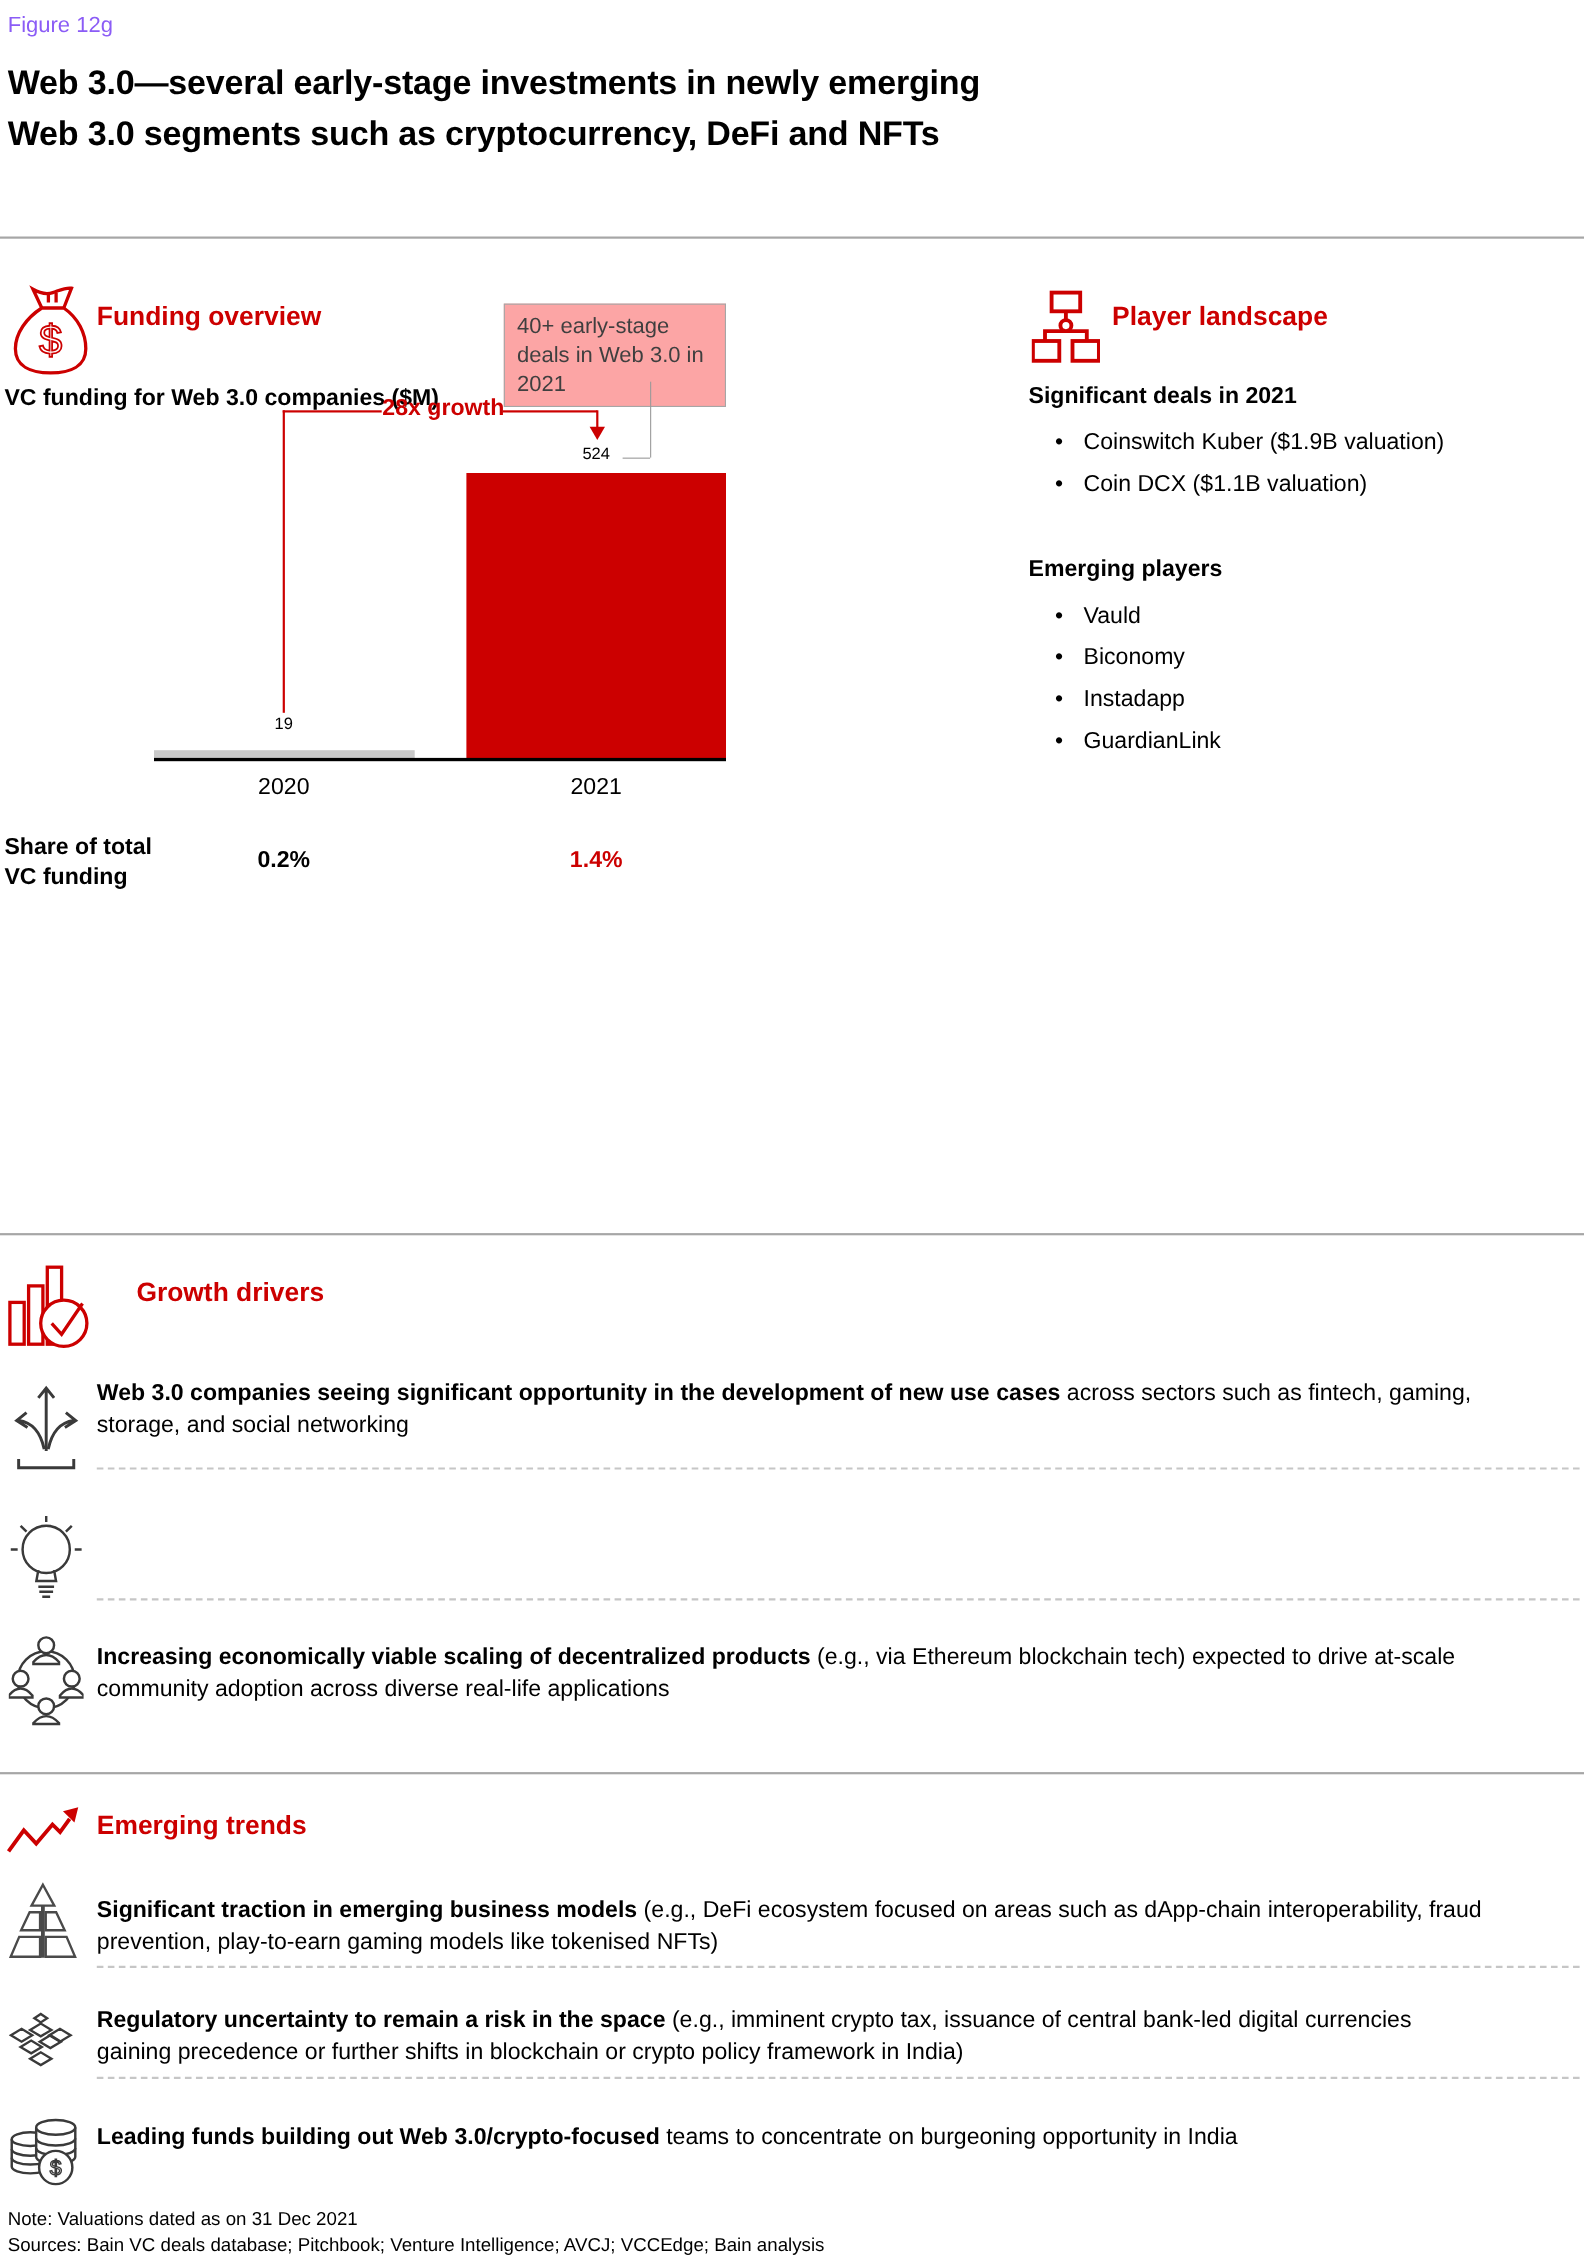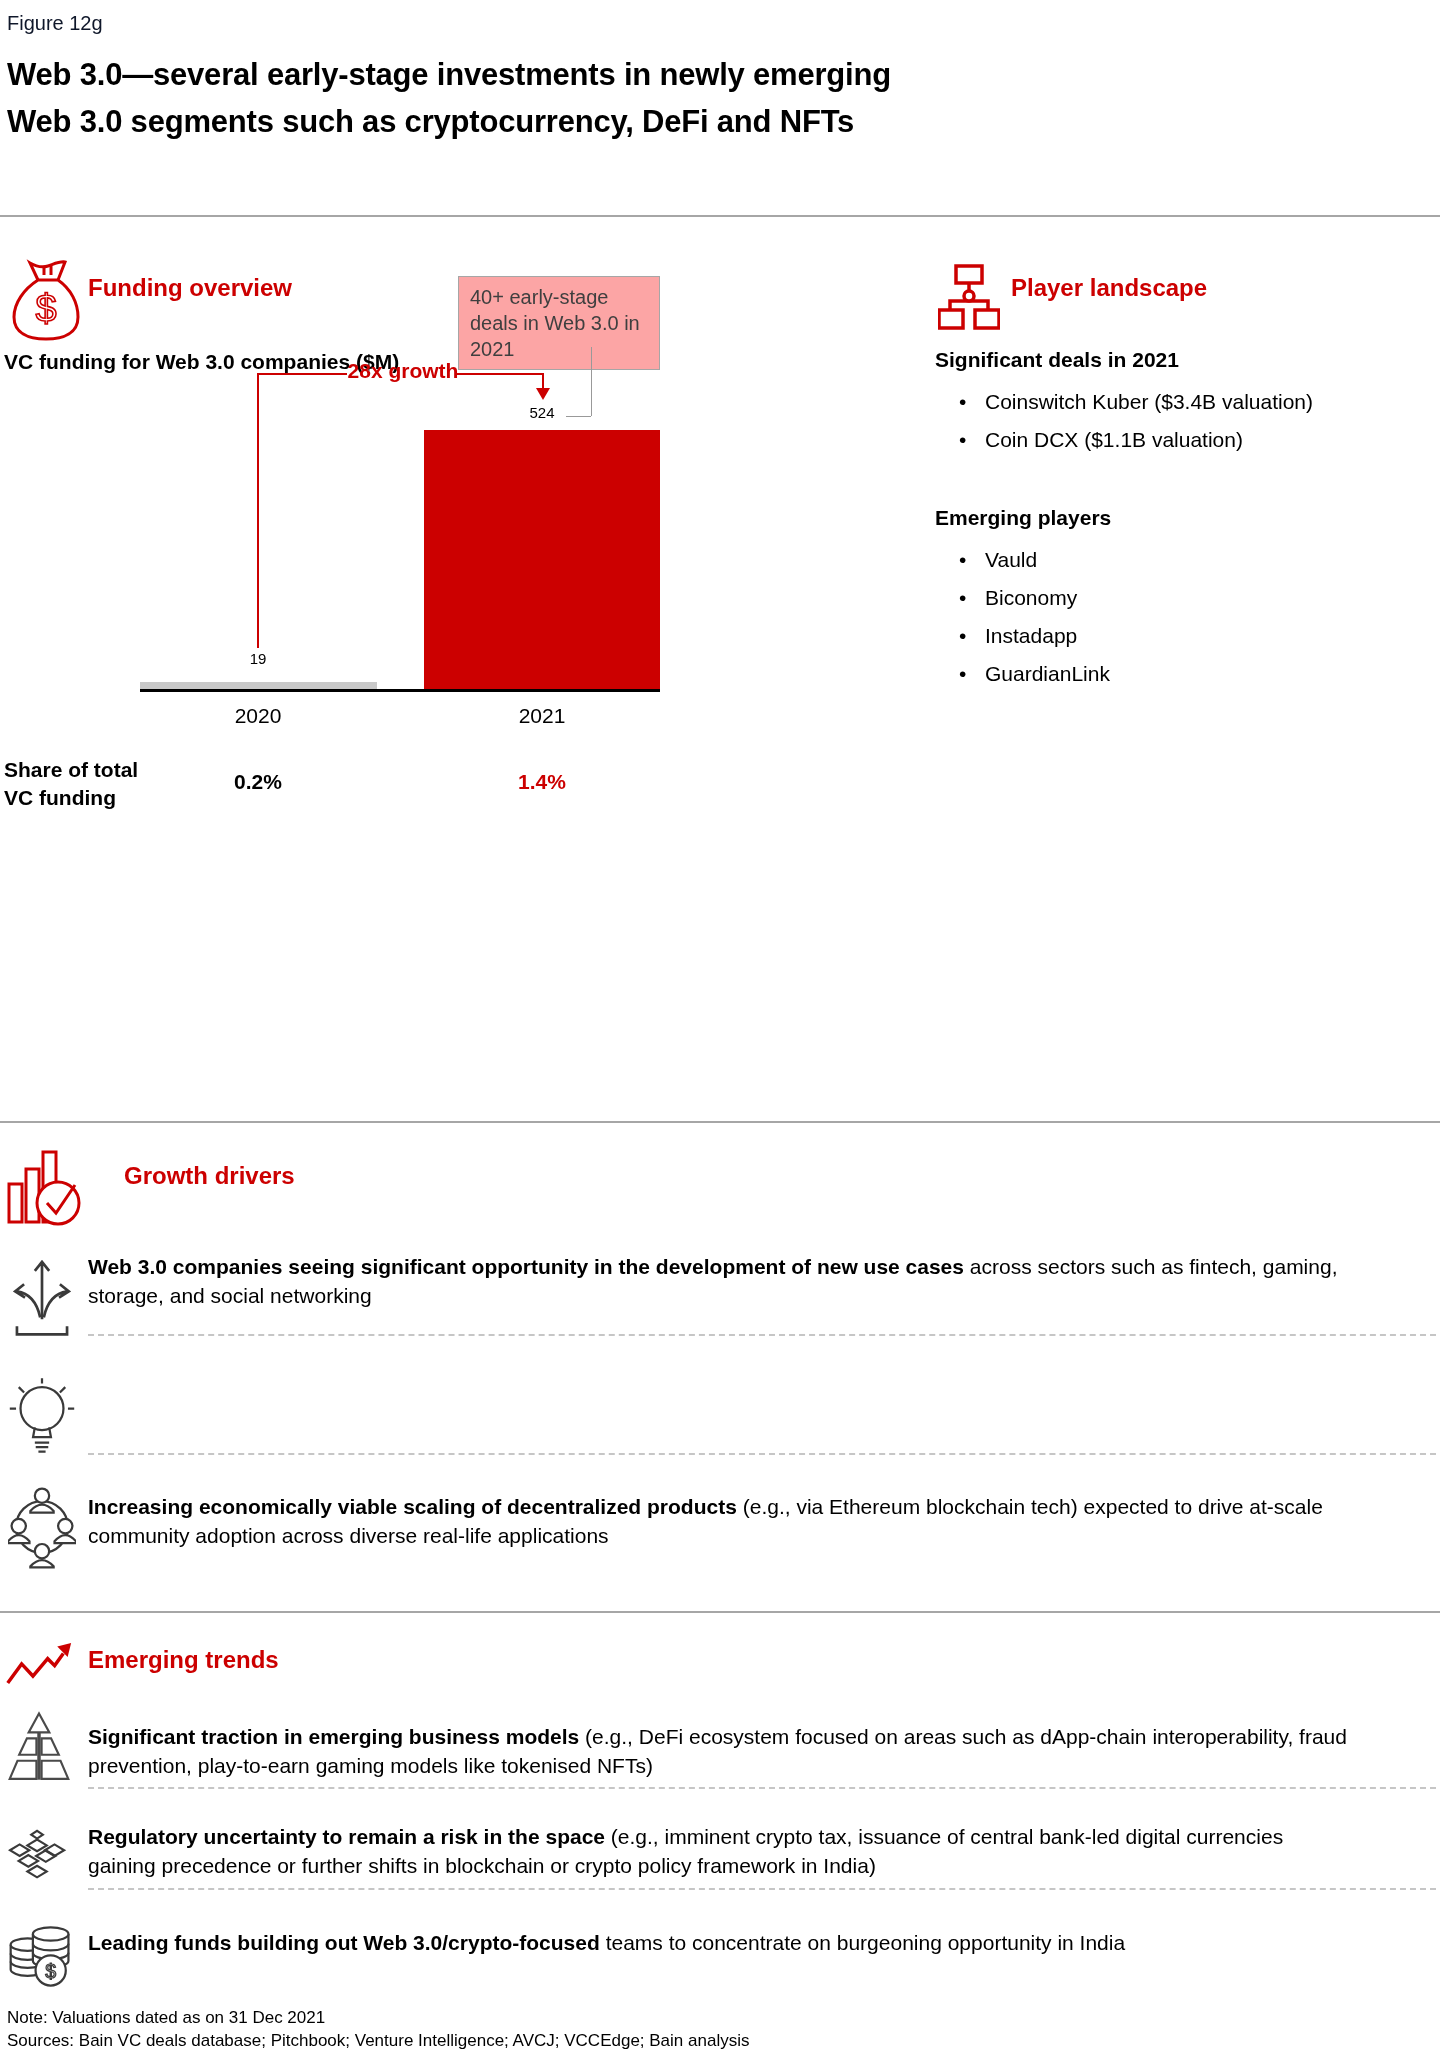--- a/index.html
+++ b/index.html
@@ -1,21 +1,21 @@
 <!DOCTYPE html>
 <html><head>
 <meta charset="utf-8">
 <style>
   html,body{margin:0;padding:0;background:#fff;}
   .page{position:relative;width:1440px;height:2060px;background:#fff;overflow:hidden;
         font-family:"Liberation Sans",sans-serif;color:#000;}
 
   
   .header{position:absolute;left:7px;top:12px;width:1420px;}
-  .figure-label{color:#0f172a;font-size:20px;font-weight:400;margin-bottom:16px;}
+  .figure-label{color:#8b5cf6;font-size:20px;font-weight:400;margin-bottom:16px;}
   .title{font-size:31px;font-weight:700;line-height:47px;letter-spacing:-0.2px;color:#000;}
 
   .divider{position:absolute;left:0;width:1440px;height:0;border-top:2px solid #a6a6a6;}
   #divider-top{top:215px;}
   #divider-growth{top:1121px;}
   #divider-trends{top:1611px;}
 
   
   .section-heading{color:#cc0000;font-size:24px;font-weight:700;}
 
@@ -159,21 +159,21 @@
       <rect x="1" y="46" width="24" height="18"></rect>
       <rect x="37" y="46" width="24" height="18"></rect>
     </svg>
     <div class="section-heading sec-head">Player landscape</div>
 
     <div class="pblock" id="pblock-deals">
       <h4>Significant deals in 2021</h4>
       <ul>
         <li>
             <span class="dot">•</span>
-            <span>Coinswitch Kuber ($3.4B valuation)</span>
+            <span>Coinswitch Kuber ($1.9B valuation)</span>
           </li>
         <li>
             <span class="dot">•</span>
             <span>Coin DCX ($1.1B valuation)</span>
           </li>
       </ul>
     </div>
 
     <div class="pblock" id="pblock-emerging">
       <h4>Emerging players</h4>

